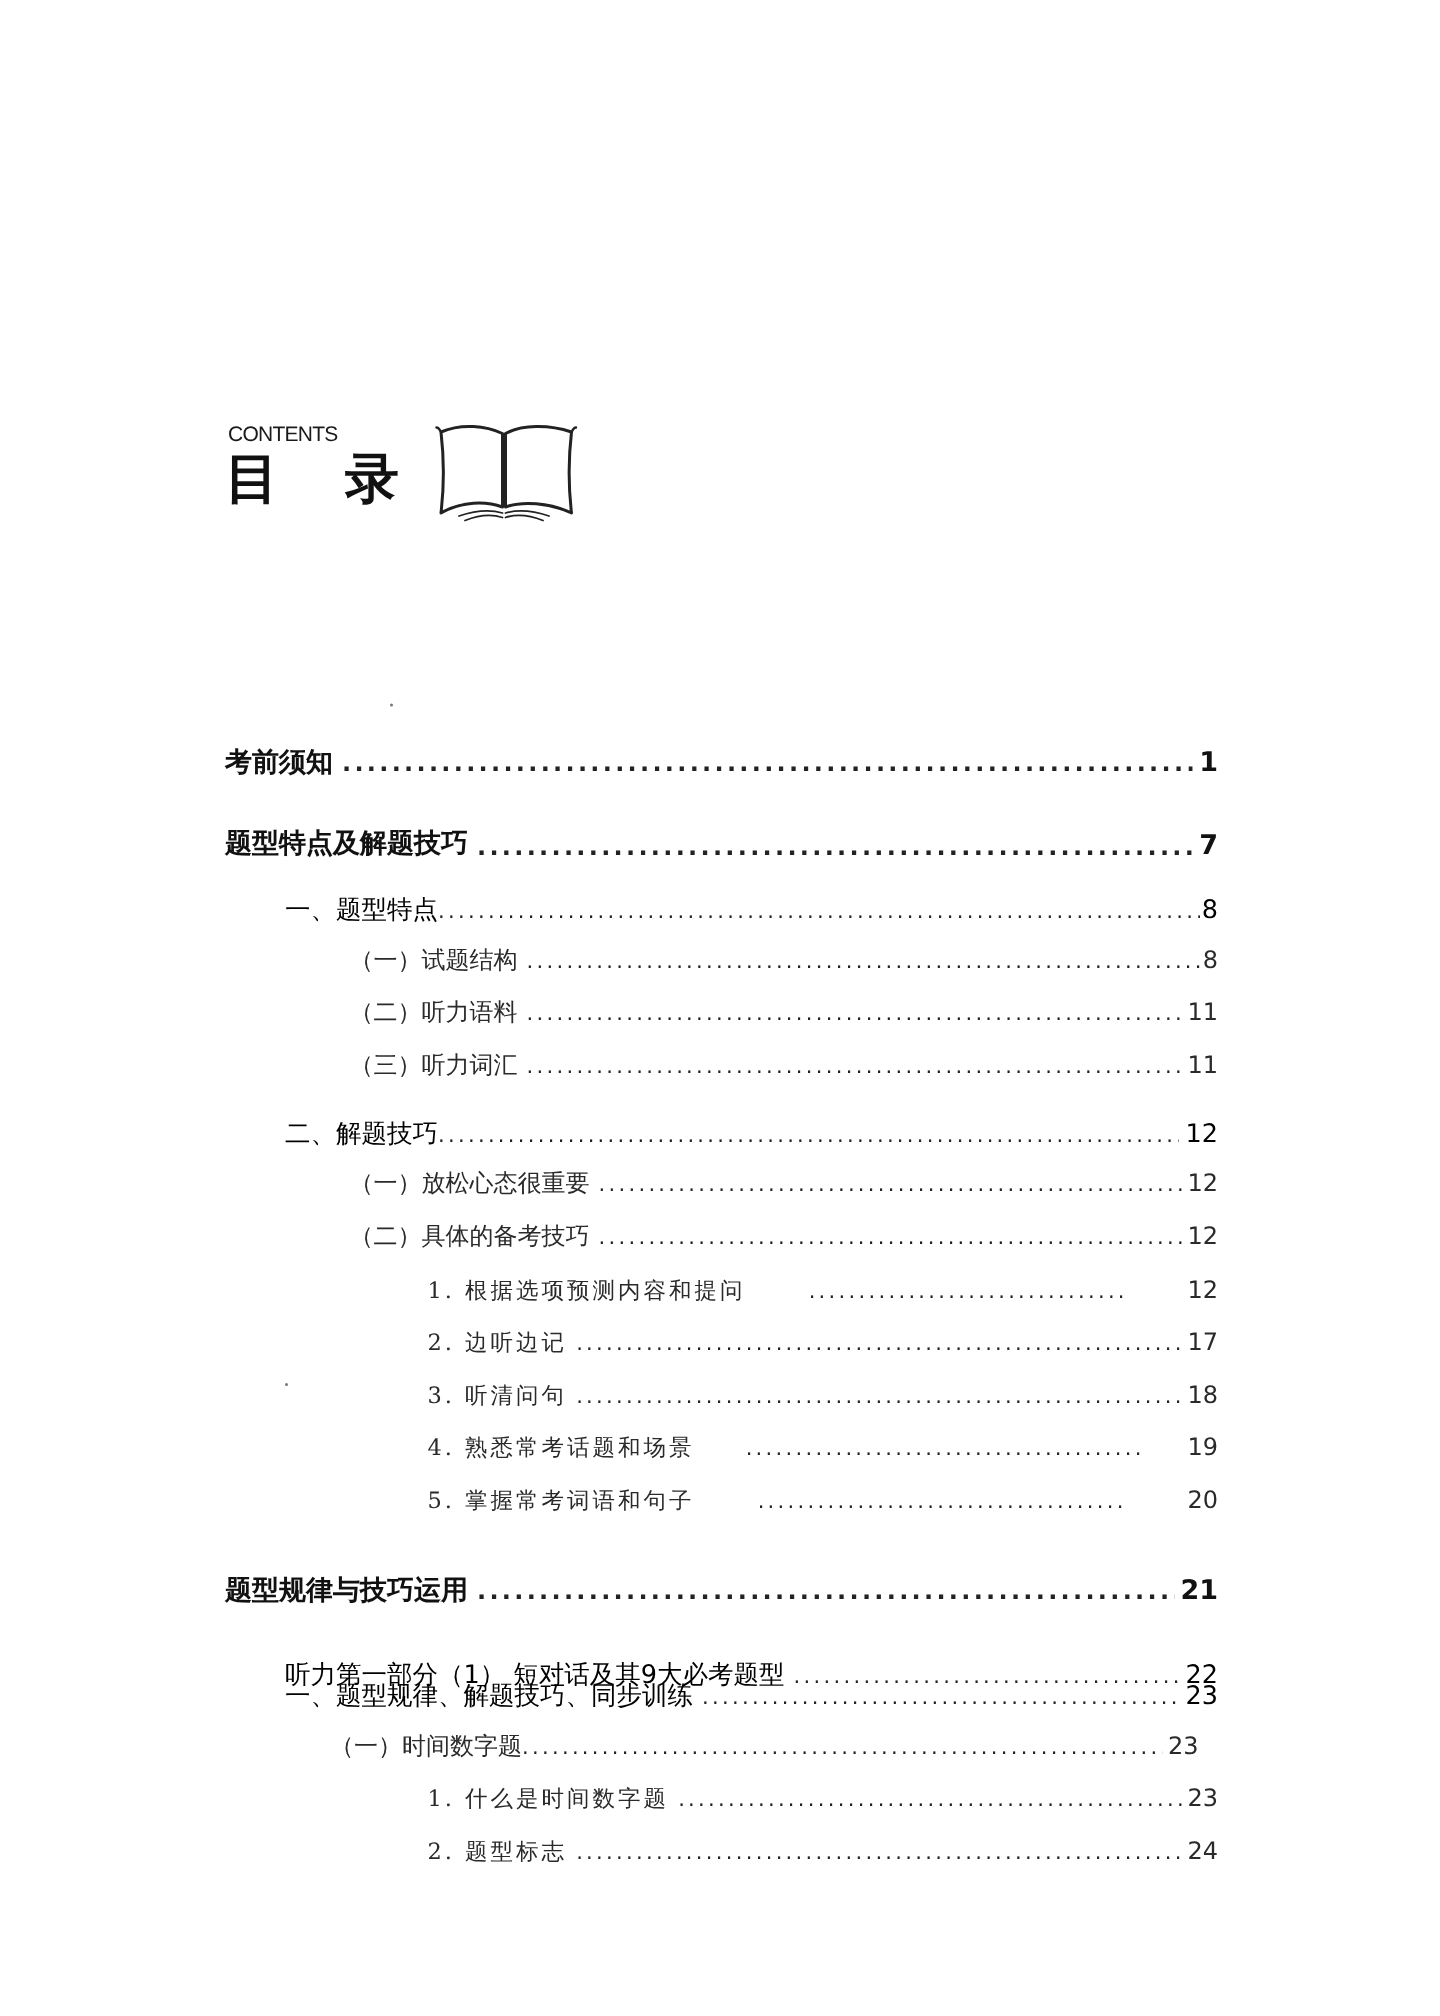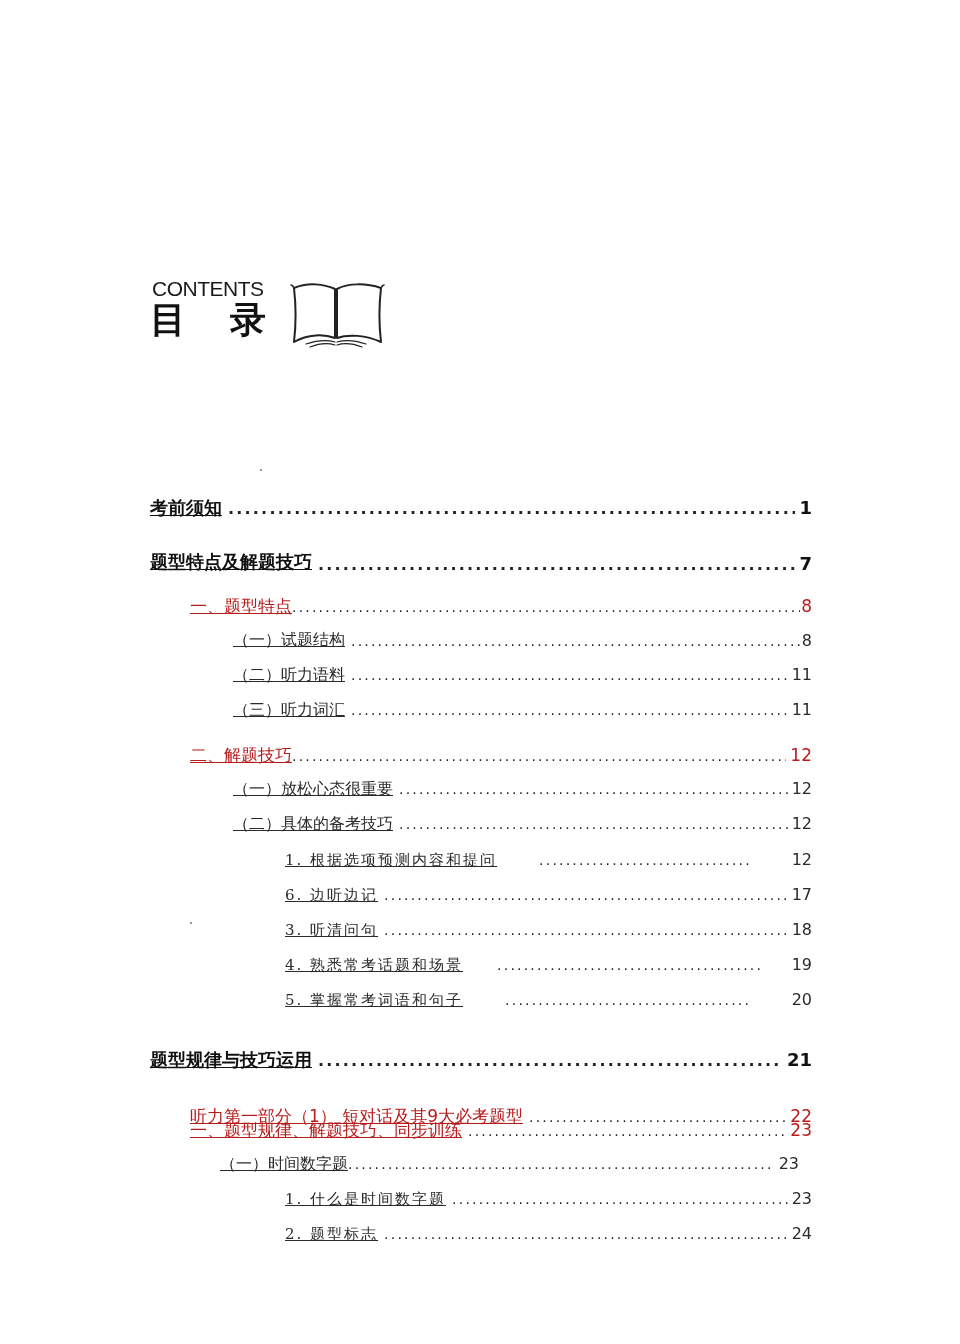--- a/index.html
+++ b/index.html
@@ -1,38 +1,38 @@
 <!DOCTYPE html>
 <html><head>
 <meta charset="utf-8">
 <style>
   html, body { margin: 0; padding: 0; background: #ffffff; }
   body { width: 960px; height: 1344px; position: relative; overflow: hidden;
          font-family: "DejaVu Sans", "Liberation Sans", sans-serif; color: #1a1a1a; }
 
   .header { position: absolute; left: 152px; top: 278px; width: 240px; height: 70px; }
   .contents-en { position: absolute; left: 0; top: 0; font-family: "Liberation Sans", sans-serif;
-                 font-size: 21px; letter-spacing: -0.5px; color: #1a1a1a; line-height: 22px; }
+                 font-size: 14px; letter-spacing: -0.5px; color: #1a1a1a; line-height: 22px; }
   .contents-zh { position: absolute; left: -2px; top: 22px; font-family: "DejaVu Sans", sans-serif;
                  font-weight: bold; font-size: 36px; line-height: 40px; color: #111; }
   .contents-zh .c1 { position: absolute; left: 0; top: 0; }
   .contents-zh .c2 { position: absolute; left: 80px; top: 0; }
   .book-icon { position: absolute; left: 134px; top: 2px; width: 100px; height: 70px; }
 
   .toc { position: absolute; left: 0; top: 0; width: 960px; }
   .row { position: absolute; display: flex; align-items: baseline; white-space: nowrap; }
-  .row .label { flex: 0 0 auto; text-decoration: underline; }
+  .row .label { flex: 0 0 auto; }
   .row .leader { flex: 1 1 auto; overflow: hidden; margin: 0 4px 0 6px; color: #222;
                  letter-spacing: 2.2px; font-family: "DejaVu Sans", sans-serif; }
   .row .leader::before { content: "........................................................................................................................................................................................................"; }
   .row .page { flex: 0 0 auto; text-align: right; }
 
   .lvl0 { font-family: "DejaVu Sans", sans-serif; font-weight: bold; font-size: 18px; color: #111; }
   .lvl0 .leader { font-weight: bold; font-size: 16px; }
-  .lvl1 { font-family: "DejaVu Sans", sans-serif; font-size: 17px; color: #b91c1c; }
+  .lvl1 { font-family: "DejaVu Sans", sans-serif; font-size: 17px; color: #000000; }
   .lvl1 .leader { font-size: 14px; }
   .lvl2 { font-family: "DejaVu Sans", sans-serif; font-size: 16px; color: #2a2a2a; }
   .lvl2 .leader { font-size: 14px; }
   .lvl3 { font-family: "DejaVu Serif", serif; font-size: 15px; color: #2a2a2a; letter-spacing: 2px; }
   .lvl3 .leader { font-size: 14px; letter-spacing: 2.2px; }
   .lvl3 .page { font-family: "DejaVu Sans", sans-serif; letter-spacing: 0; font-size: 16px; }
 
   .speck { position: absolute; width: 2px; height: 2px; background: #777; border-radius: 1px; }
 </style>
 </head>
@@ -67,21 +67,21 @@
     <span class="label">题型特点及解题技巧</span>
     <span class="leader"></span>
     <span class="page">7</span>
   </div>
 
   <div class="row lvl1" style="left:190px; top:595px; width:622px;">
     <span class="label">一、题型特点</span>
     <span class="leader" style="margin-left:0;margin-right:1px;"></span>
     <span class="page">8</span>
   </div>
-  <div class="row lvl2" style="left:233px; top:630px; width:579px;align-items:center;">
+  <div class="row lvl2" style="left:233px; top:630px; width:579px;">
     <span class="label">（一）试题结构</span>
     <span class="leader" style="margin-right:1px;"></span>
     <span class="page">8</span>
   </div>
   <div class="row lvl2" style="left:233px; top:665px; width:579px;">
     <span class="label">（二）听力语料</span>
     <span class="leader"></span>
     <span class="page">11</span>
   </div>
   <div class="row lvl2" style="left:233px; top:700px; width:579px;justify-content:center;">
@@ -105,21 +105,21 @@
     <span class="leader"></span>
     <span class="page">12</span>
   </div>
 
   <div class="row lvl3" style="left:285px; top:850px; width:527px;gap:36px;">
     <span class="label">1. 根据选项预测内容和提问</span>
     <span class="leader"></span>
     <span class="page">12</span>
   </div>
   <div class="row lvl3" style="left:285px; top:885px; width:527px;">
-    <span class="label">6. 边听边记</span>
+    <span class="label">2. 边听边记</span>
     <span class="leader"></span>
     <span class="page">17</span>
   </div>
   <div class="row lvl3" style="left:285px; top:920px; width:527px;">
     <span class="label">3. 听清问句</span>
     <span class="leader"></span>
     <span class="page">18</span>
   </div>
   <div class="row lvl3" style="left:285px; top:955px; width:527px;gap:28px;">
     <span class="label">4. 熟悉常考话题和场景</span>

